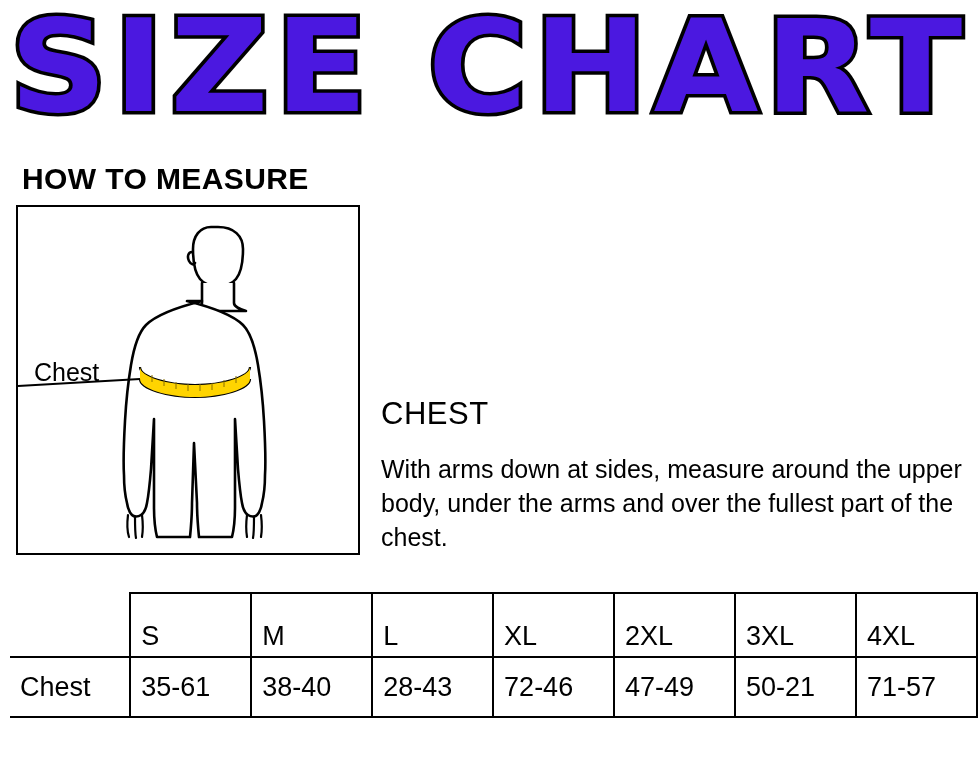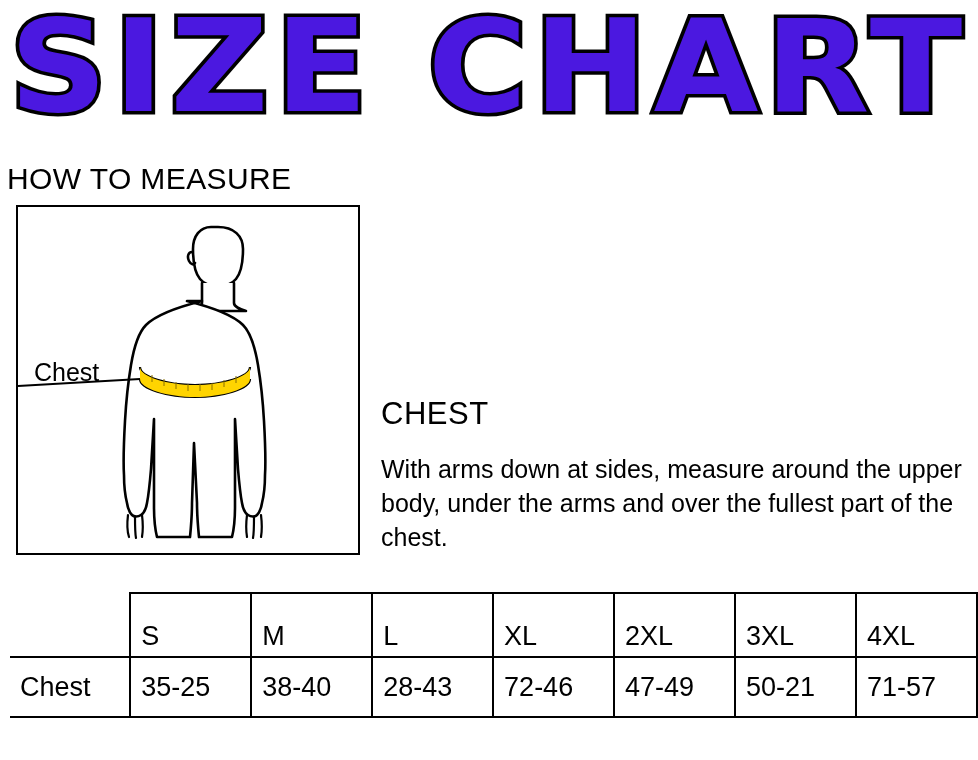--- a/index.html
+++ b/index.html
@@ -40,24 +40,24 @@
     -webkit-text-stroke: 7px #000000;
     paint-order: stroke fill;
     white-space: nowrap;
     transform: scaleX(1.06);
     transform-origin: center top;
   }
 
   
   .how-to-measure {
     position: absolute;
-    left: 7px;
+    left: 22px;
     top: 162px;
     font-size: 30px;
-    font-weight: normal;
+    font-weight: bold;
     letter-spacing: 0.4px;
     font-family: "Liberation Sans", sans-serif;
   }
 
   
   .figure-box {
     position: absolute;
     left: 16px;
     top: 205px;
     width: 344px;
@@ -223,21 +223,21 @@
       <td class="size-cell">S</td>
       <td class="size-cell">M</td>
       <td class="size-cell">L</td>
       <td class="size-cell">XL</td>
       <td class="size-cell">2XL</td>
       <td class="size-cell">3XL</td>
       <td class="size-cell">4XL</td>
     </tr>
     <tr>
       <td class="label-cell">Chest</td>
-      <td class="size-cell">35-25</td>
+      <td class="size-cell">35-61</td>
       <td class="size-cell">38-40</td>
       <td class="size-cell">28-43</td>
       <td class="size-cell">72-46</td>
       <td class="size-cell">47-49</td>
       <td class="size-cell">50-21</td>
       <td class="size-cell">71-57</td>
     </tr>
   </tbody>
 </table>
 

